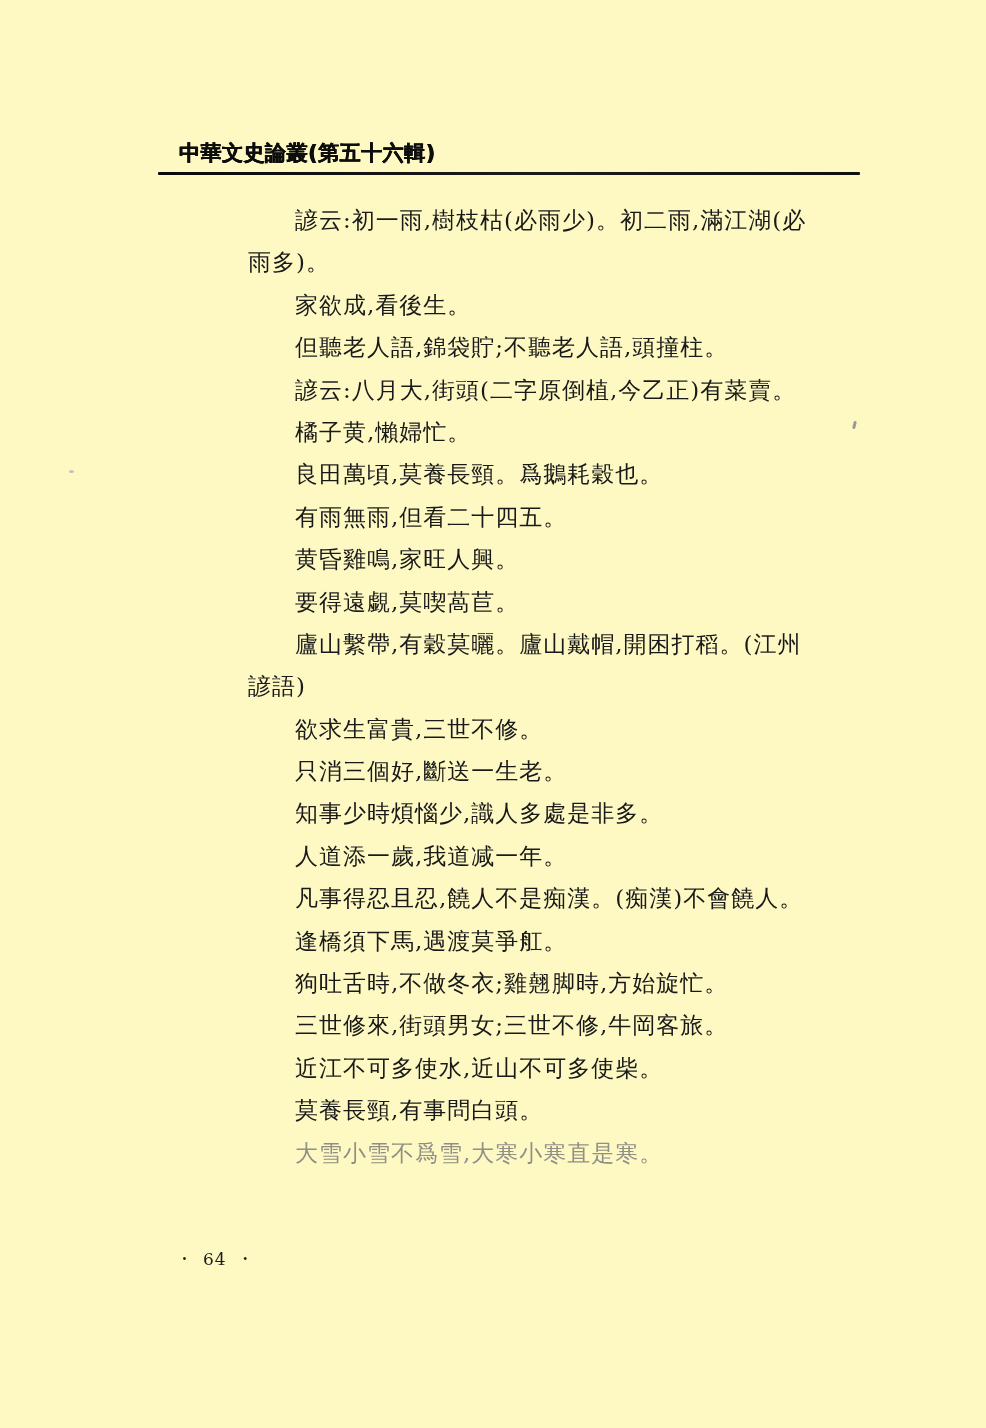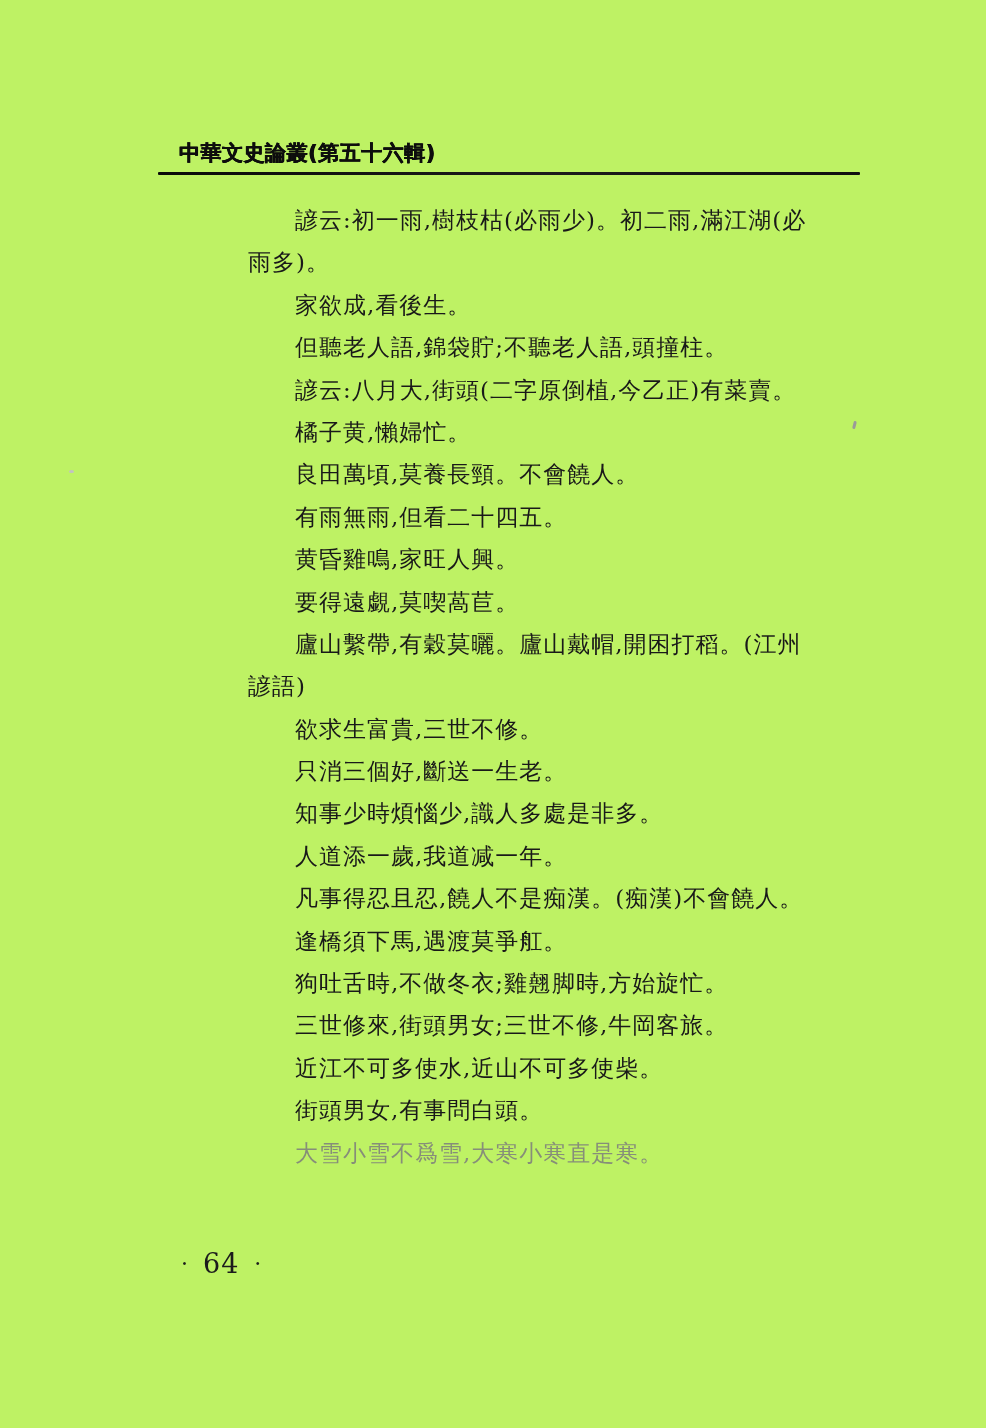--- a/index.html
+++ b/index.html
@@ -4,21 +4,21 @@
 <style>
   html, body {
     margin: 0;
     padding: 0;
     background: #ffffff;
   }
   .page {
     position: relative;
     width: 986px;
     height: 1428px;
-    background: #bef264;
+    background: #fef9c3;
     overflow: hidden;
     font-family: "DejaVu Serif", serif;
     color: #161616;
   }
   
   .running-header {
     position: absolute;
     left: 179px;
     top: 139px;
     font-family: "DejaVu Sans", sans-serif;
@@ -71,21 +71,21 @@
     display: flex;
     align-items: center;
     font-family: "DejaVu Serif", serif;
     color: #1c1c1c;
   }
   .footer .dot {
     font-size: 22px;
     line-height: 1;
   }
   .footer .num {
-    font-size: 27px;
+    font-size: 17px;
     margin: 0 15px;
     letter-spacing: 1px;
   }
   
   .speck-a {
     position: absolute;
     left: 853px;
     top: 421px;
     width: 3px;
     height: 8px;
@@ -112,36 +112,36 @@
 
   <div class="header-rule"></div>
 
   <div class="text-body">
       <div class="line indent">諺云:初一雨,樹枝枯(必雨少)。初二雨,滿江湖(必</div>
       <div class="line">雨多)。</div>
       <div class="line indent">家欲成,看後生。</div>
       <div class="line indent">但聽老人語,錦袋貯;不聽老人語,頭撞柱。</div>
       <div class="line indent">諺云:八月大,街頭(二字原倒植,今乙正)有菜賣。</div>
       <div class="line indent">橘子黄,懶婦忙。</div>
-      <div class="line indent">良田萬頃,莫養長頸。不會饒人。</div>
+      <div class="line indent">良田萬頃,莫養長頸。爲鵝耗穀也。</div>
       <div class="line indent">有雨無雨,但看二十四五。</div>
       <div class="line indent">黄昏雞鳴,家旺人興。</div>
       <div class="line indent">要得遠覷,莫喫萵苣。</div>
       <div class="line indent">廬山繫帶,有穀莫曬。廬山戴帽,開困打稻。(江州</div>
       <div class="line">諺語)</div>
       <div class="line indent">欲求生富貴,三世不修。</div>
       <div class="line indent">只消三個好,斷送一生老。</div>
       <div class="line indent">知事少時煩惱少,識人多處是非多。</div>
       <div class="line indent">人道添一歲,我道减一年。</div>
       <div class="line indent">凡事得忍且忍,饒人不是痴漢。(痴漢)不會饒人。</div>
       <div class="line indent">逢橋須下馬,遇渡莫爭舡。</div>
       <div class="line indent">狗吐舌時,不做冬衣;雞翹脚時,方始旋忙。</div>
       <div class="line indent">三世修來,街頭男女;三世不修,牛岡客旅。</div>
       <div class="line indent">近江不可多使水,近山不可多使柴。</div>
-      <div class="line indent">街頭男女,有事問白頭。</div>
+      <div class="line indent">莫養長頸,有事問白頭。</div>
       <div class="line indent">大雪小雪不爲雪,大寒小寒直是寒。</div>
     </div>
 
   <div class="footer">
     <span class="dot">·</span>
     <span class="num">64</span>
     <span class="dot">·</span>
   </div>
 
   <div class="speck-a"></div>

